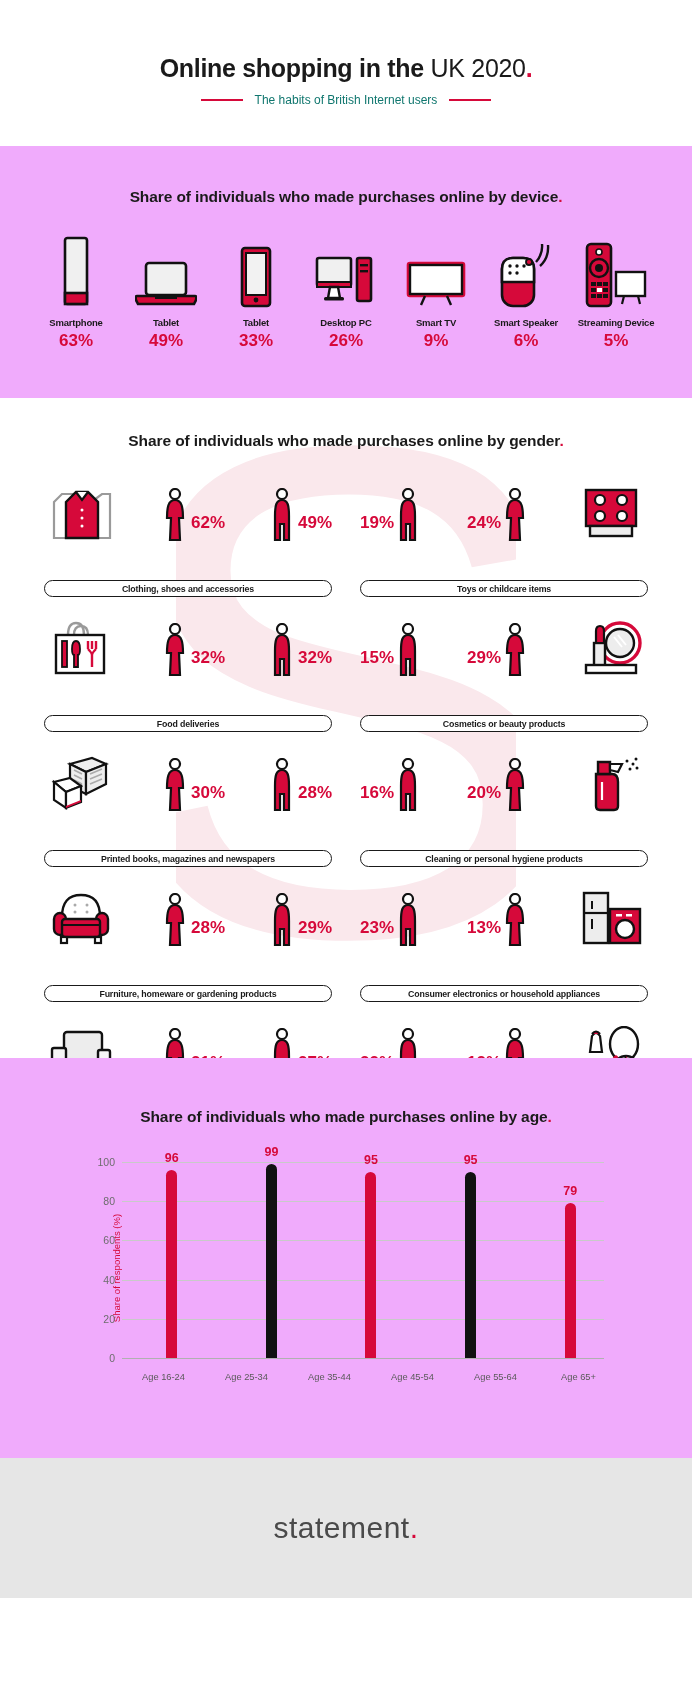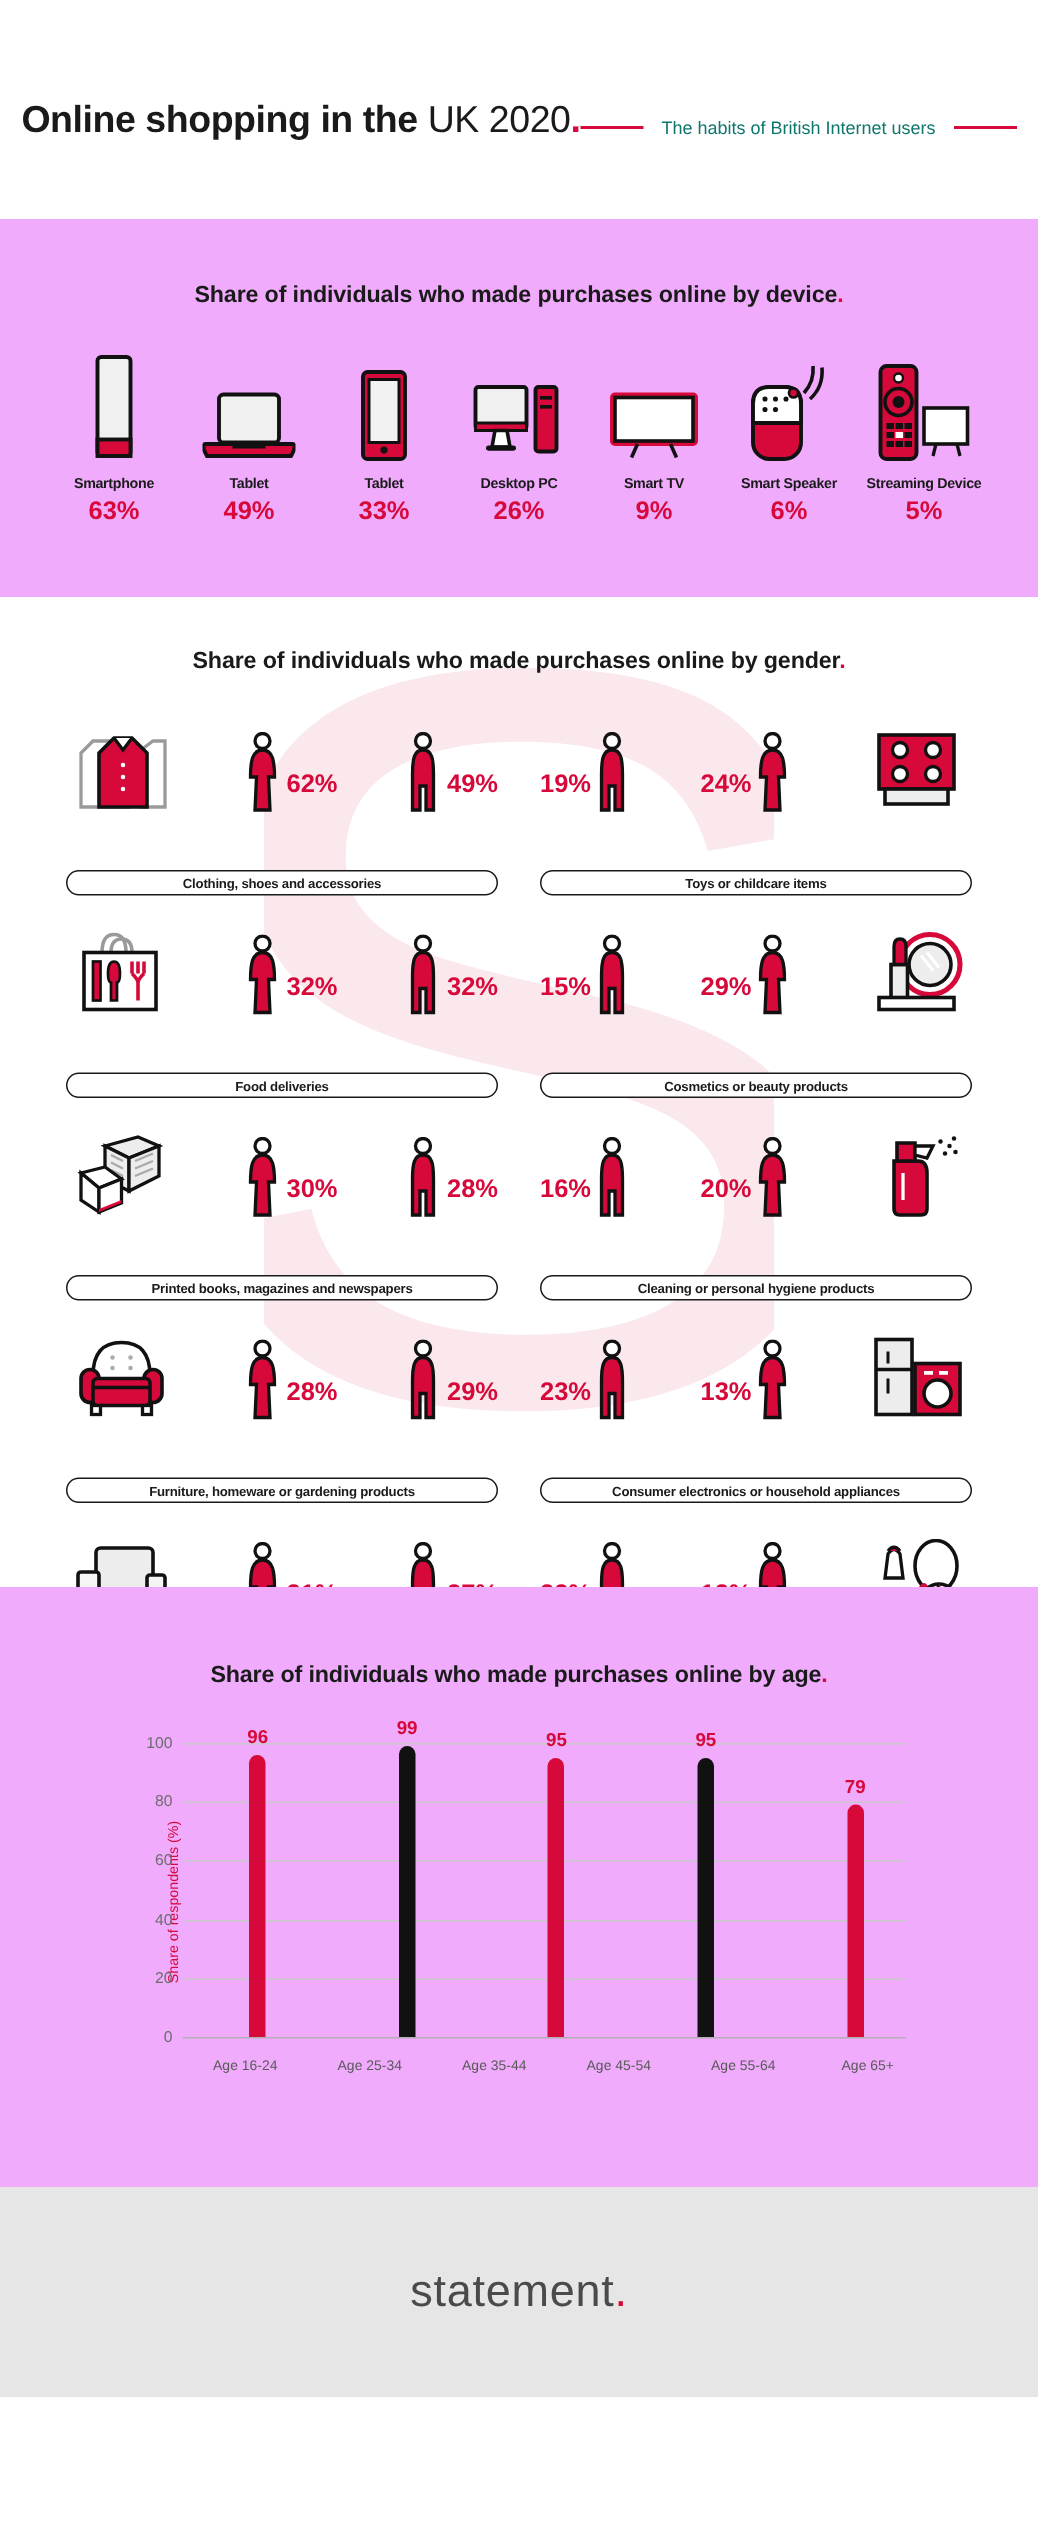--- a/index.html
+++ b/index.html
@@ -4,21 +4,21 @@
 <style>
   *{box-sizing:border-box;margin:0;padding:0;}
   body{
     width:692px;height:1695px;background:#ffffff;
     font-family:"Liberation Sans",sans-serif;
     color:#1a1a1a;overflow:hidden;position:relative;
   }
   .page{width:692px;height:1695px;position:relative;}
 
   
-  .header{height:146px;background:#fff;display:flex;flex-direction:row;
+  .header{height:146px;background:#fff;display:flex;flex-direction:column;
           align-items:center;justify-content:center;padding-top:14px;}
   .title{font-size:25px;letter-spacing:-0.3px;white-space:nowrap;}
   .title .b{font-weight:bold;}
   .title .n{font-weight:normal;}
   .title .dot{color:#d6093a;font-weight:bold;}
   .subwrap{display:flex;align-items:center;gap:12px;margin-top:10px;}
   .rule{width:42px;height:2px;background:#d6093a;}
   .subtitle{font-size:12px;font-weight:400;color:#0f766e;white-space:nowrap;}
 
   

